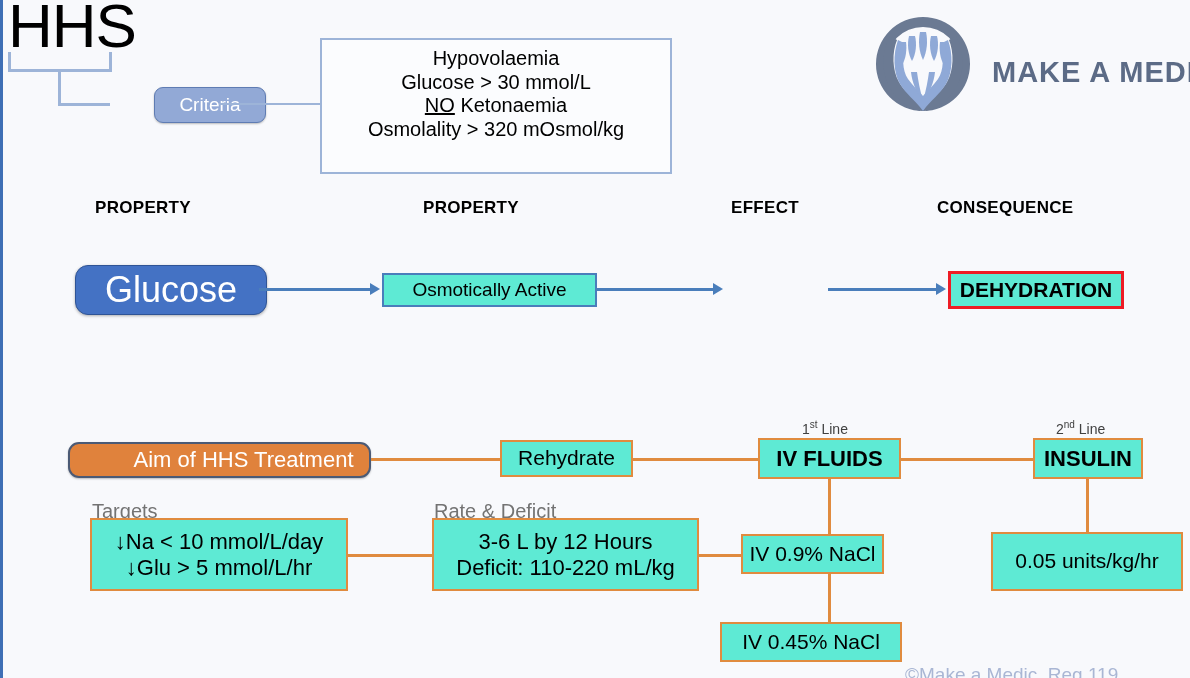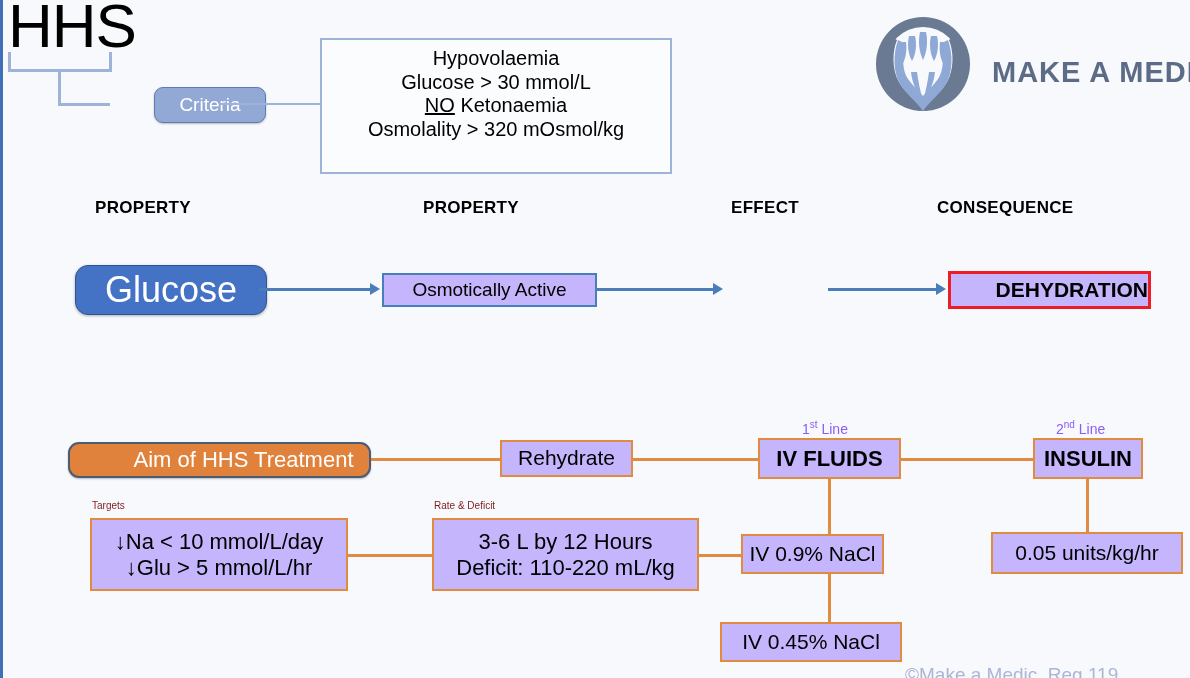--- a/index.html
+++ b/index.html
@@ -20,21 +20,21 @@
   .left-rail {
     position: absolute; left: 0; top: 0;
     width: 3px; height: 678px;
     background: #3f6fb5;
   }
 
   
   .box {
     position: absolute;
     display: flex; align-items: center; justify-content: center;
-    background: #c4b5fd;
+    background: #5eead4;
     text-align: center;
     color: #000;
     line-height: 1.18;
     white-space: nowrap;
   }
   .box-blue  { border: 2px solid #4a7ebb; }
   .box-red   { border: 3px solid #ee1c25; font-weight: bold; }
   .box-orange{ border: 2.5px solid #e08b3f; }
   .box-criteria-outline {
     border: 2px solid #9db4d8;
@@ -84,28 +84,28 @@
   .colhead {
     position: absolute;
     font-weight: bold;
     font-size: 17px;
     letter-spacing: .3px;
     color: #000;
     white-space: nowrap;
   }
   .small-label {
     position: absolute;
-    font-size: 10px;
-    color: #7f1d1d;
+    font-size: 20px;
+    color: #737373;
     white-space: nowrap;
   }
   .line-label {
     position: absolute;
     font-size: 14px;
-    color: #8b5cf6;
+    color: #404040;
     white-space: nowrap;
   }
   .line-label sup { font-size: 10px; }
 
   #hhs-title {
     position: absolute;
     left: 8px; top: -10px;
     font-size: 62px;
     font-weight: 400;
     color: #000;
@@ -209,21 +209,21 @@
     <span>Osmotically Active</span>
   </div>
 
   <div class="ln" style="left:597px; top:288px; width:118px; height:3px;"></div>
   <div class="arrowhead" style="left:713px; top:283px;"></div>
 
 
   <div class="ln" style="left:828px; top:288px; width:110px; height:3px;"></div>
   <div class="arrowhead" style="left:936px; top:283px;"></div>
 
-  <div class="box box-red" style="left:948px; top:271px; width:203px; height:38px; font-size:21px;justify-content:flex-end;">
+  <div class="box box-red" style="left:948px; top:271px; width:176px; height:38px; font-size:21px;">
     <span>DEHYDRATION</span>
   </div>
 
   <div class="pill pill-aim" style="left:68px; top:442px; width:303px; height:36px; font-size:22px;">
     <span>Aim of HHS Treatment</span>
   </div>
 
   <div class="ln-o" style="left:371px; top:458px; width:130px; height:2.5px;"></div>
 
   <div class="box box-orange" style="left:500px; top:440px; width:133px; height:37px; font-size:21px;">
@@ -275,19 +275,19 @@
   </div>
 
   <div class="ln-o" style="left:828px; top:574px; width:2.5px; height:50px;"></div>
 
   <div class="box box-orange" style="left:720px; top:622px; width:182px; height:40px; font-size:21px;align-items:center;">
     <span>IV 0.45% NaCl</span>
   </div>
 
   <div class="ln-o" style="left:1086px; top:479px; width:2.5px; height:55px;"></div>
 
-  <div class="box box-orange" style="left:991px; top:532px; width:192px; height:42px; font-size:21px;">
+  <div class="box box-orange" style="left:991px; top:532px; width:192px; height:59px; font-size:21px;">
     <span>0.05 units/kg/hr</span>
   </div>
 
   <div id="copyright">©Make a Medic, Reg 119</div>
 
 </div>
 
 </body></html>

